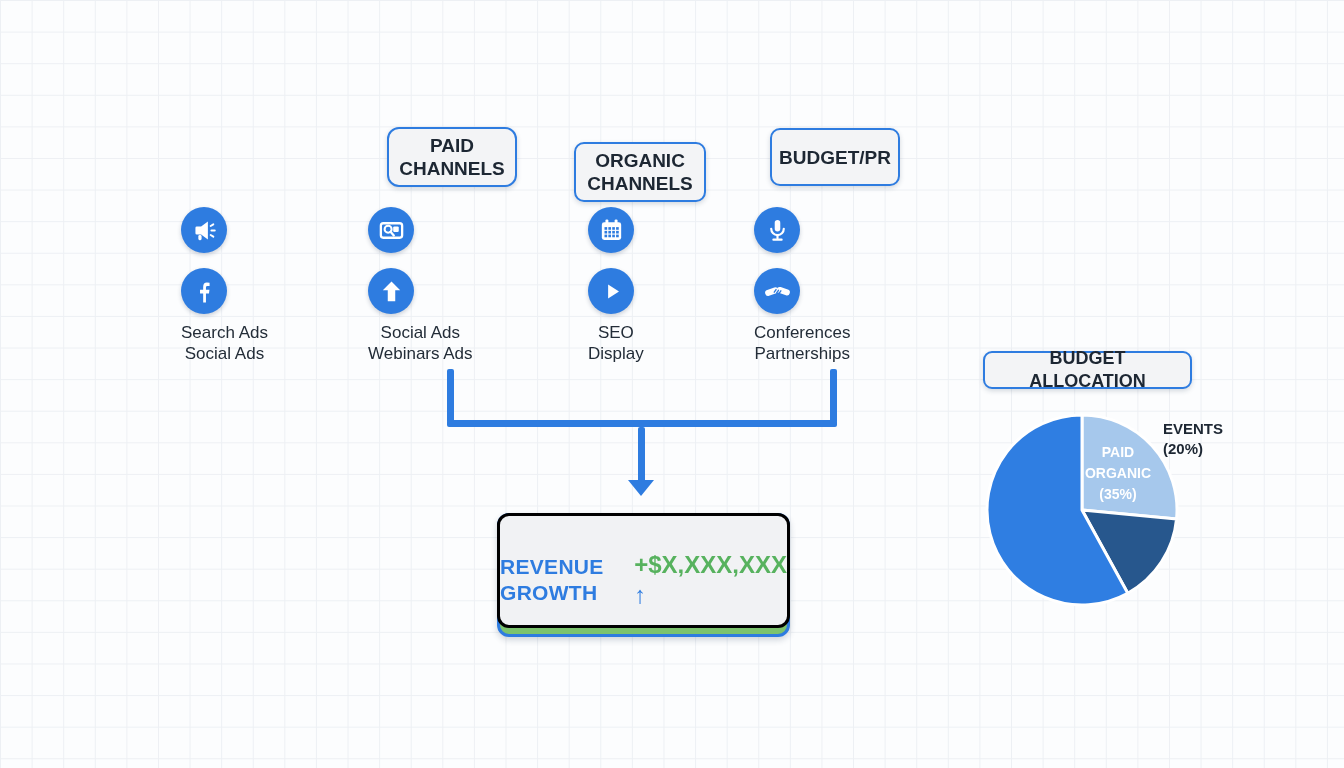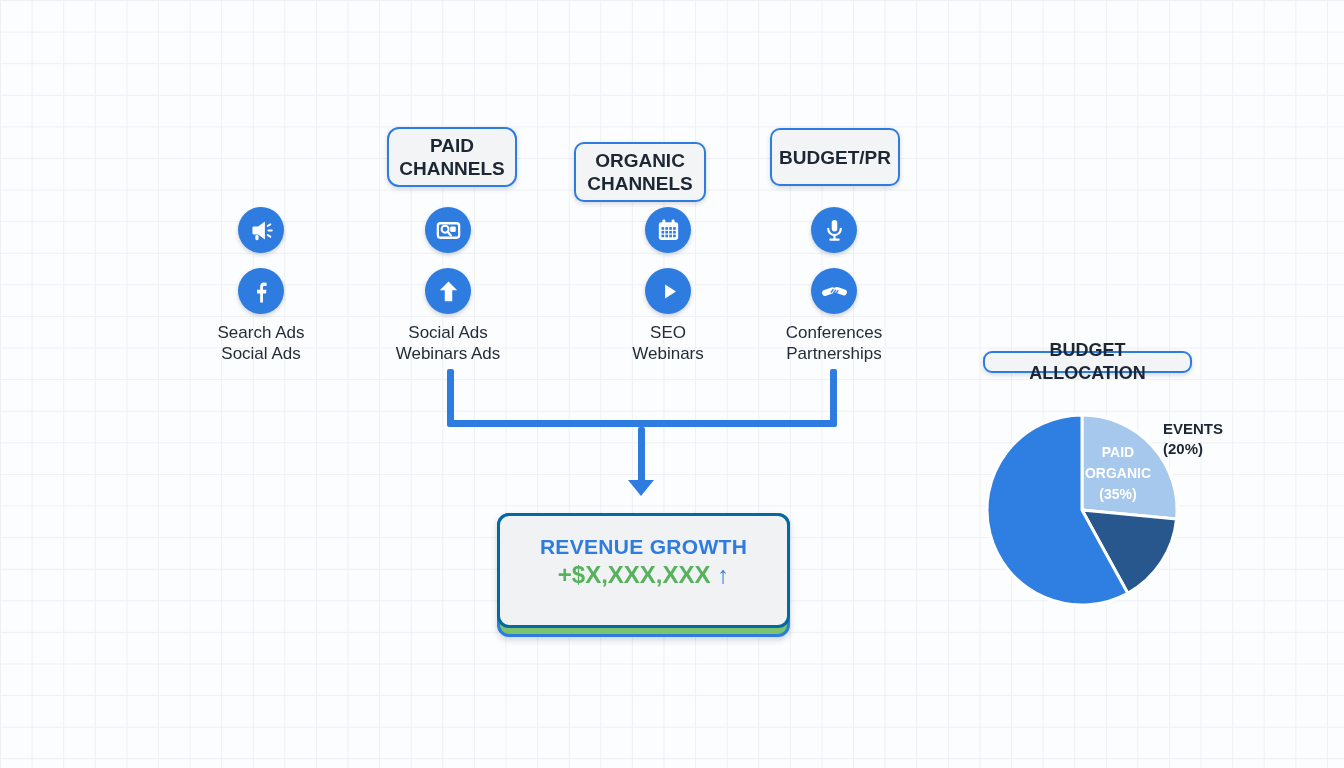--- a/index.html
+++ b/index.html
@@ -13,47 +13,47 @@
     background-size:31.6px 31.6px;
     font-family:"Liberation Sans", sans-serif;
     color:#1d2733;
   }
   .hbox {
     position:absolute; display:flex; align-items:center; justify-content:center;
     text-align:center; background:#f3f4f6; border:2.5px solid #2e7ce0;
     border-radius:10px; font-weight:bold; font-size:19px; line-height:23px;
     color:#1d2733; box-shadow:0 2px 5px rgba(30,50,80,.18); padding:2px 6px;
   }
-  .column { position:absolute; width:160px; display:flex; flex-direction:column; align-items:center; }
+  .column { position:absolute; width:160px; display:flex; flex-direction:column; align-items:flex-start; }
   .circle {
     width:46px; height:46px; border-radius:50%; background:#2e7ce0;
     display:flex; align-items:center; justify-content:center; margin-bottom:15px;
     box-shadow:0 2px 4px rgba(30,50,80,.22);
   }
   .circle.last { margin-bottom:8px; }
   .circle svg { width:29px; height:29px; display:block; }
   .col-label { text-align:center; font-size:17px; color:#232d38; line-height:21px; }
   .line { position:absolute; background:#2e7ce0; border-radius:2px; }
   .arrow-head { position:absolute; width:0; height:0;
     border-left:13px solid transparent; border-right:13px solid transparent;
     border-top:16px solid #2e7ce0; }
   .revenue-outer {
     position:absolute; left:497px; top:513px; width:293px; height:124px;
     background:#7cc36e; border:3px solid #2e7ce0; border-radius:12px;
     box-shadow:0 3px 6px rgba(30,50,80,.2);
   }
   .revenue-inner {
     position:absolute; left:-3px; top:-3px; right:-3px; height:115px;
-    background:#f1f2f4; border:3px solid #0369a1; border-radius:12px;
-    display:flex; flex-direction:column; align-items:center; padding-top:18px;
+    background:#f1f2f4; border:3px solid #000000; border-radius:12px;
+    display:flex; flex-direction:row; align-items:center; padding-top:18px;
   }
   .revenue-title { color:#2e7ce0; font-weight:bold; font-size:21px; line-height:26px; letter-spacing:.3px; }
   .revenue-value { font-weight:bold; font-size:24px; line-height:30px; color:#57b25e; }
   .revenue-value .up { color:#2e7ce0; }
-  .budget-box { left:983px; top:351px; width:209px; height:22px; font-size:18px; border-radius:9px; }
+  .budget-box { left:983px; top:351px; width:209px; height:38px; font-size:18px; border-radius:9px; }
   .pie-wrap { position:absolute; left:972px; top:400px; width:220px; height:220px; }
   .pie-inner-label {
     position:absolute; left:1076px; top:442px; width:84px; text-align:center;
     color:#ffffff; font-weight:bold; font-size:14px; line-height:21px;
   }
   .pie-outer-label {
     position:absolute; left:1163px; top:419px; width:64px; text-align:left;
     color:#1d2733; font-weight:bold; font-size:15px; line-height:20px;
   }
 </style>
@@ -131,21 +131,21 @@
         </g>
       </svg>
     </div>
     <div class="circle last">
       <svg viewBox="0 0 24 24">
         <path fill="#fff" d="M9.2 6.2 L18.2 12 L9.2 17.8 Z"></path>
       </svg>
     </div>
     <div class="col-label">
       <div>SEO</div>
-      <div>Webinars</div>
+      <div>Display</div>
     </div>
   </div>
 
   <div class="column" style="left:754px; top:207px;">
     <div class="circle">
       <svg viewBox="0 0 24 24">
         <rect x="9.7" y="3.4" width="4.6" height="9.4" rx="2.3" fill="#fff"></rect>
         <path d="M6.8 10.6 a5.2 5.2 0 0 0 10.4 0" fill="none" stroke="#fff" stroke-width="1.8" stroke-linecap="round"></path>
         <path d="M12 15.9 L12 18.5" stroke="#fff" stroke-width="1.8" stroke-linecap="round"></path>
         <path d="M8.6 19.6 L15.4 19.6" stroke="#fff" stroke-width="1.8" stroke-linecap="round"></path>

